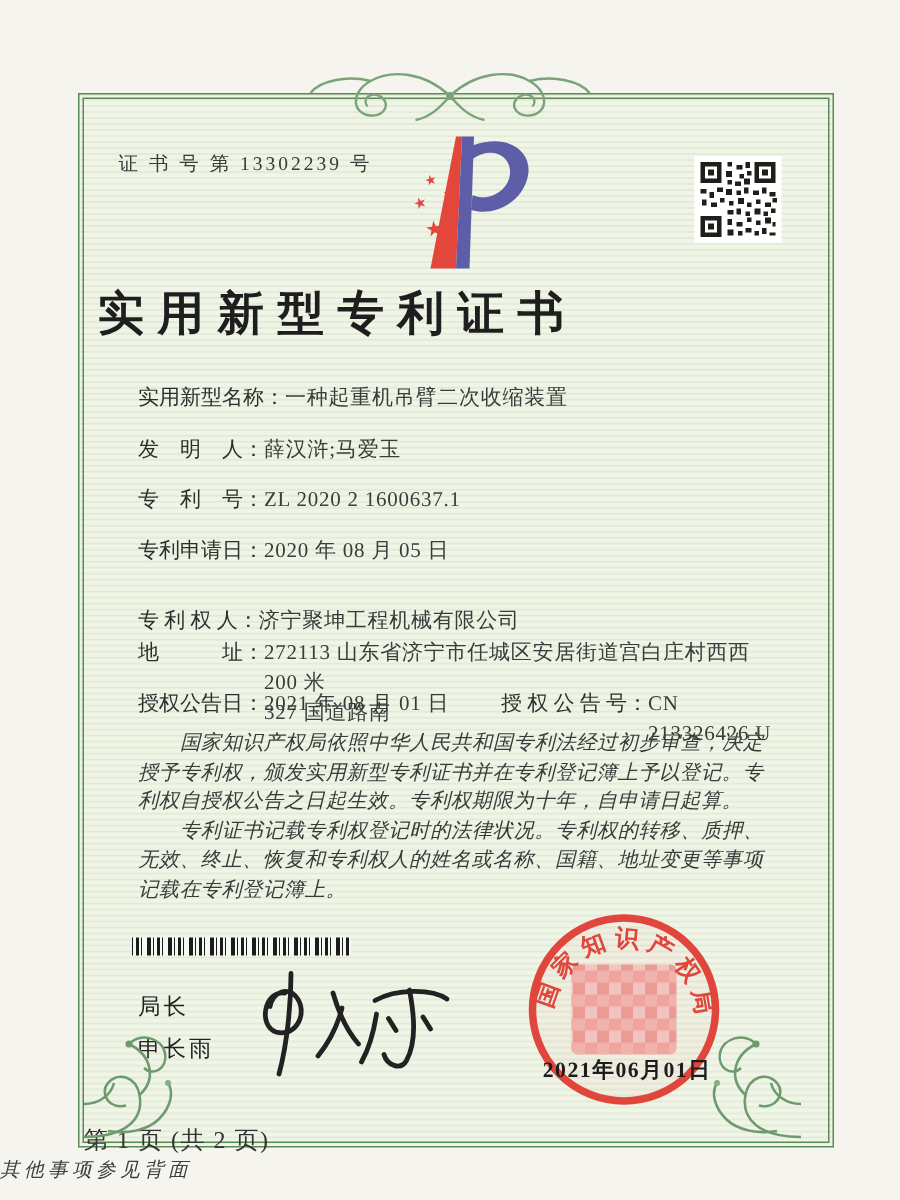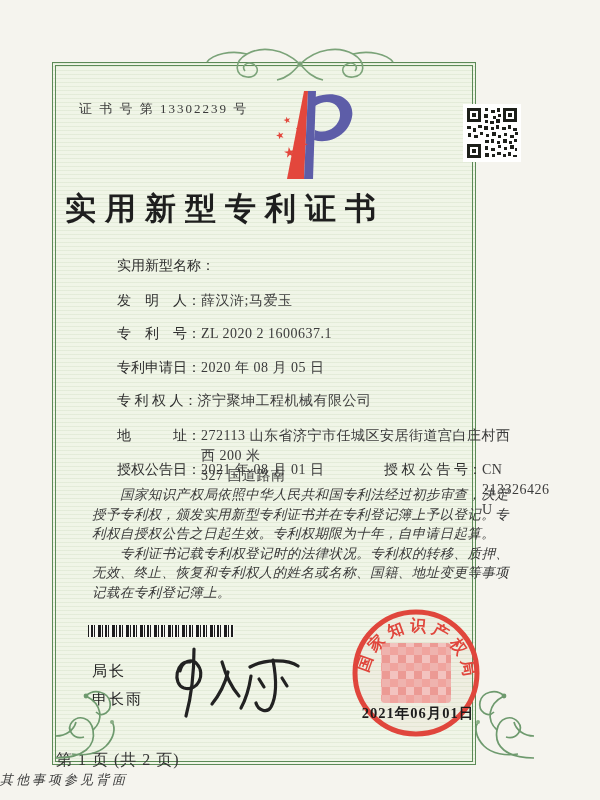--- a/index.html
+++ b/index.html
@@ -5,21 +5,21 @@
   * { margin:0; padding:0; box-sizing:border-box; }
   html,body { width:600px; height:800px; }
   body {
     position:relative;
     background:#f5f4ee;
     font-family:"Liberation Serif","DejaVu Serif",serif;
     color:#2f2f2f;
     overflow:hidden;
   }
   .frame {
-    position:absolute; left:52px; top:62px; width:424px; height:703px;
+    position:absolute; left:52px; top:62px; width:504px; height:703px;
     border:4px double #5c8a57;
     background:
       repeating-linear-gradient(180deg, rgba(140,175,120,0.13) 0 1px, rgba(255,255,255,0) 1px 4px),
       #f0f5e7;
   }
   .cert-no {
     position:absolute; left:23px; top:34px;
     font-size:13px; letter-spacing:2px; color:#3a3a3a;
   }
   .logo { position:absolute; left:198px; top:24px; width:104px; height:92px; }
@@ -27,21 +27,21 @@
     position:absolute; left:407px; top:38px; width:58px; height:58px;
     background:#fff;
   }
   .title {
     position:absolute; left:0; top:122px; width:100%;
     text-align:left; font-size:31px; font-weight:bold;
     letter-spacing:9px; text-indent:9px; color:#1e1e1e;
   }
   .fields { position:absolute; left:36px; top:0; width:424px; }
   .row { position:absolute; display:flex; font-size:14px; line-height:20px; }
-  .flabel { white-space:pre; color:#2e2e2e; flex:none;margin-left:25px; }
+  .flabel { white-space:pre; color:#2e2e2e; flex:none; }
   .fvalue { color:#3b3b3b; white-space:pre-line; letter-spacing:0.5px; }
   .gval { width:158px; flex:none; }
   .paras {
     position:absolute; left:36px; top:419px; width:426px;
     font-size:13.5px; line-height:19.5px; font-style:italic;
     color:#3a3a3a; letter-spacing:0.4px;
   }
   .paras p { text-indent:28px; }
   .barcode {
     position:absolute; left:32px; top:559px; width:146px; height:12px;
@@ -157,34 +157,35 @@
           <rect x="50" y="51" width="4" height="2"></rect>
       </g>
     </svg>
   </div>
 
   <div class="title">实用新型专利证书</div>
 
   <div class="fields">
     <div class="row" style="top:190px">
       <span class="flabel">实用新型名称：</span>
+      <span class="fvalue">一种起重机吊臂二次收缩装置</span>
     </div>
     <div class="row" style="top:225px">
       <span class="flabel">发　明　人：</span>
       <span class="fvalue">薛汉浒;马爱玉</span>
     </div>
     <div class="row" style="top:258px">
       <span class="flabel">专　利　号：</span>
       <span class="fvalue">ZL 2020 2 1600637.1</span>
     </div>
     <div class="row" style="top:292px">
       <span class="flabel">专利申请日：</span>
       <span class="fvalue">2020 年 08 月 05 日</span>
     </div>
-    <div class="row" style="top:325px">
+    <div class="row" style="top:339px">
       <span class="flabel">专 利 权 人：</span>
       <span class="fvalue">济宁聚坤工程机械有限公司</span>
     </div>
     <div class="row" style="top:360px">
       <span class="flabel">地　　　址：</span>
       <span class="fvalue">272113 山东省济宁市任城区安居街道宫白庄村西西 200 米
 327 国道路南</span>
     </div>
     <div class="row" style="top:394px">
       <span class="flabel">授权公告日：</span>

